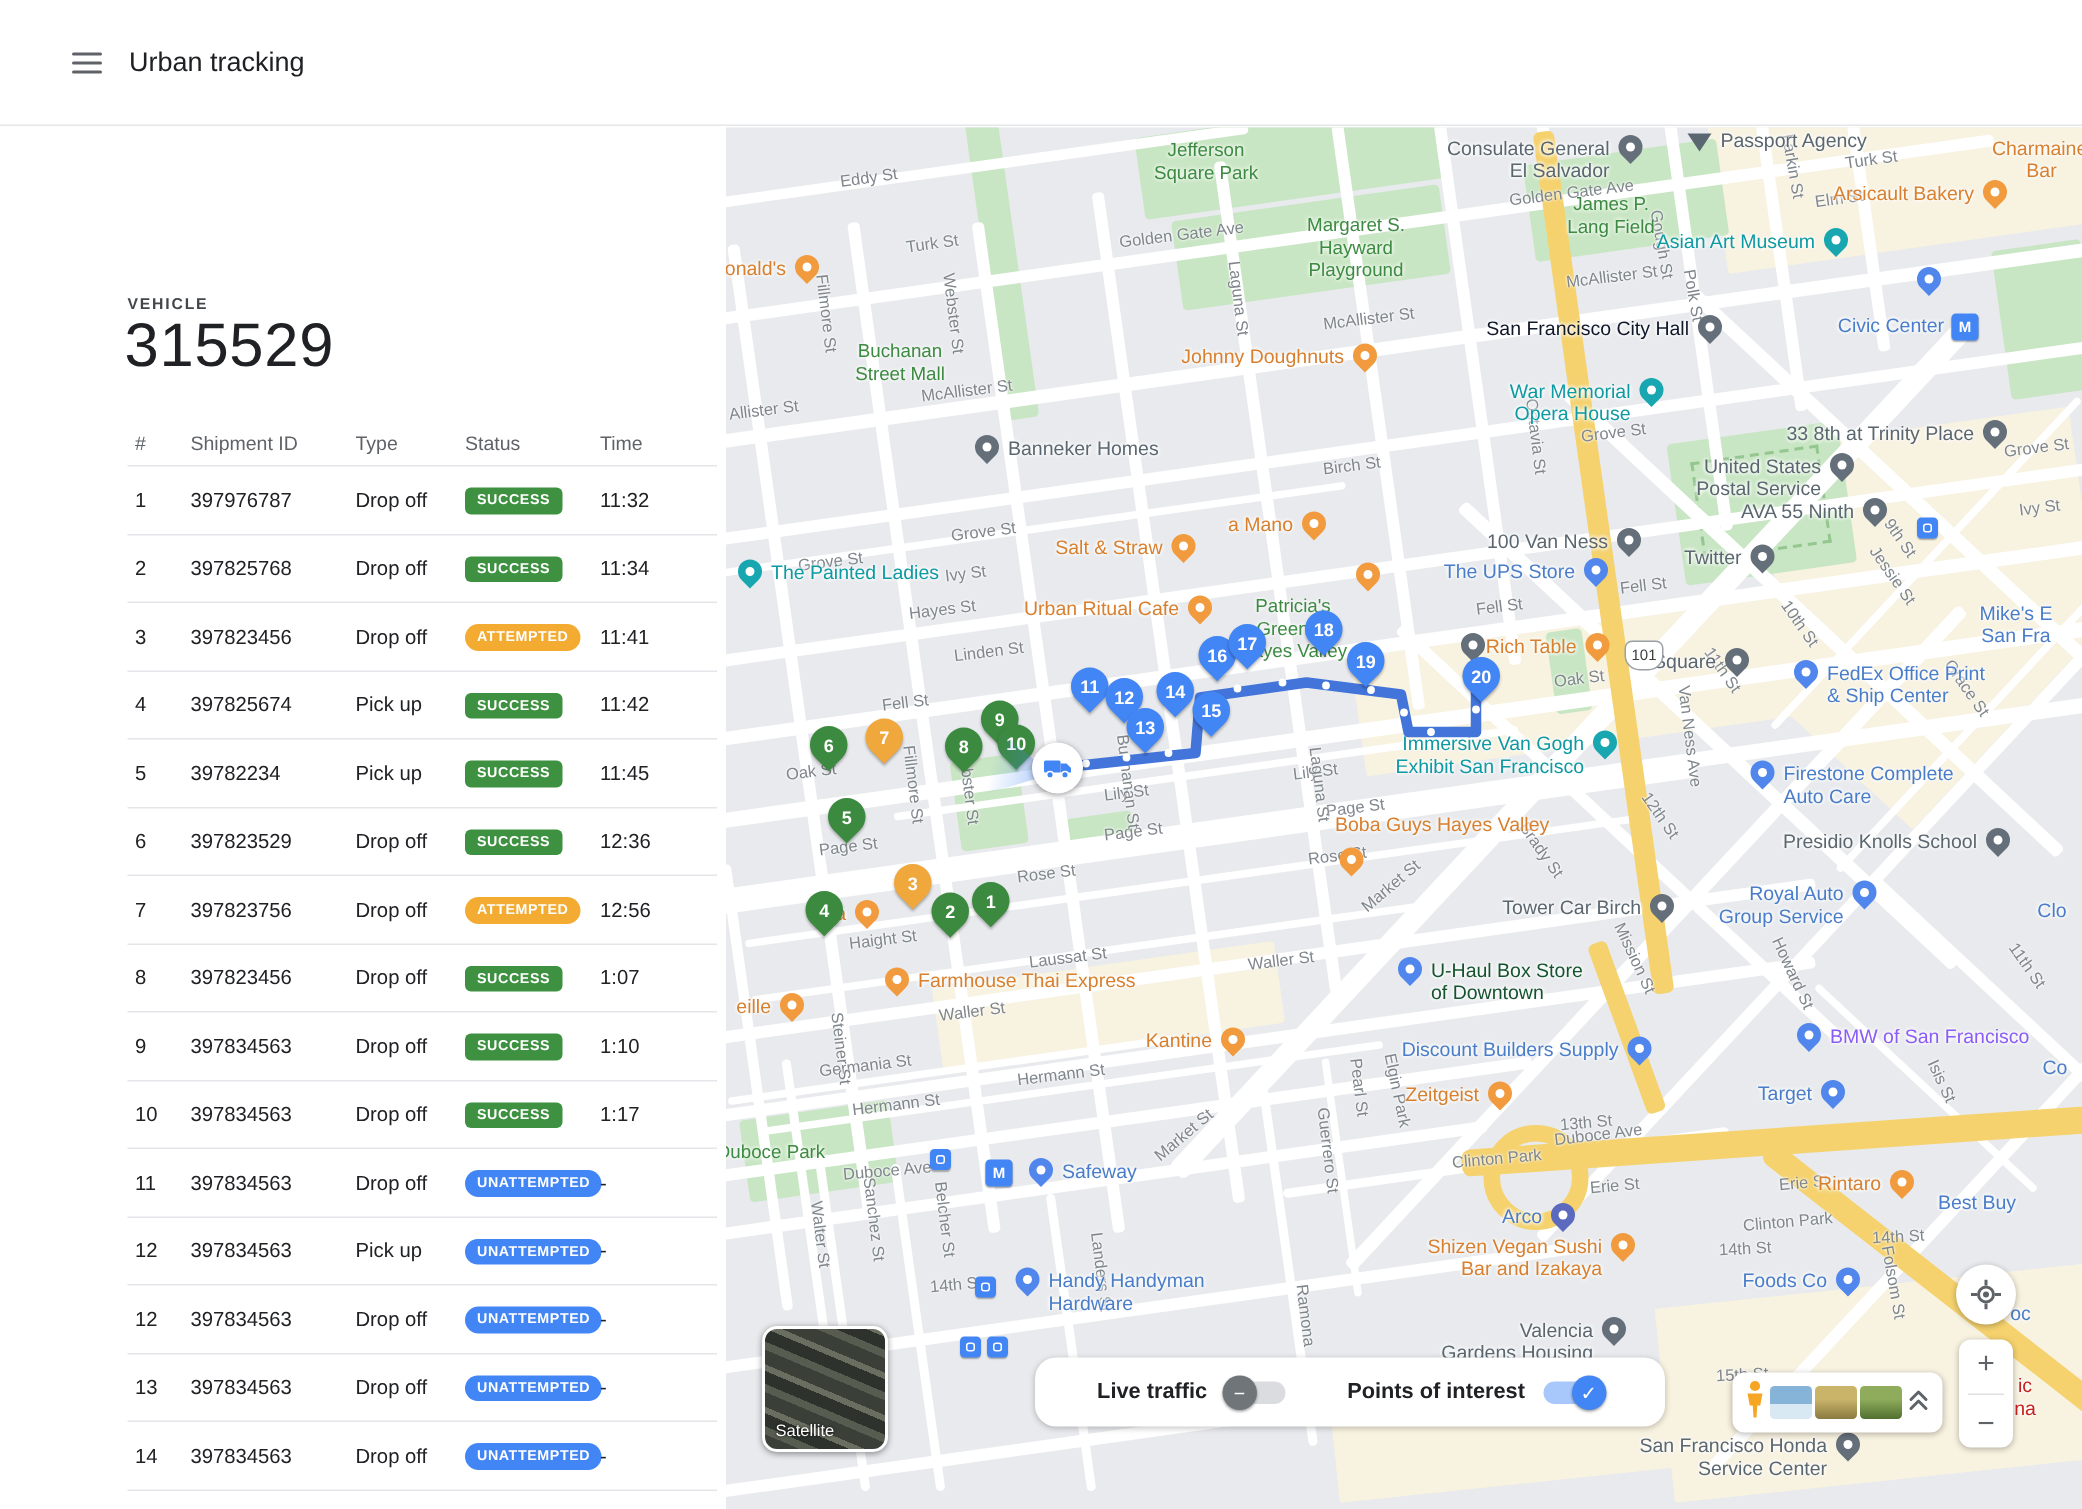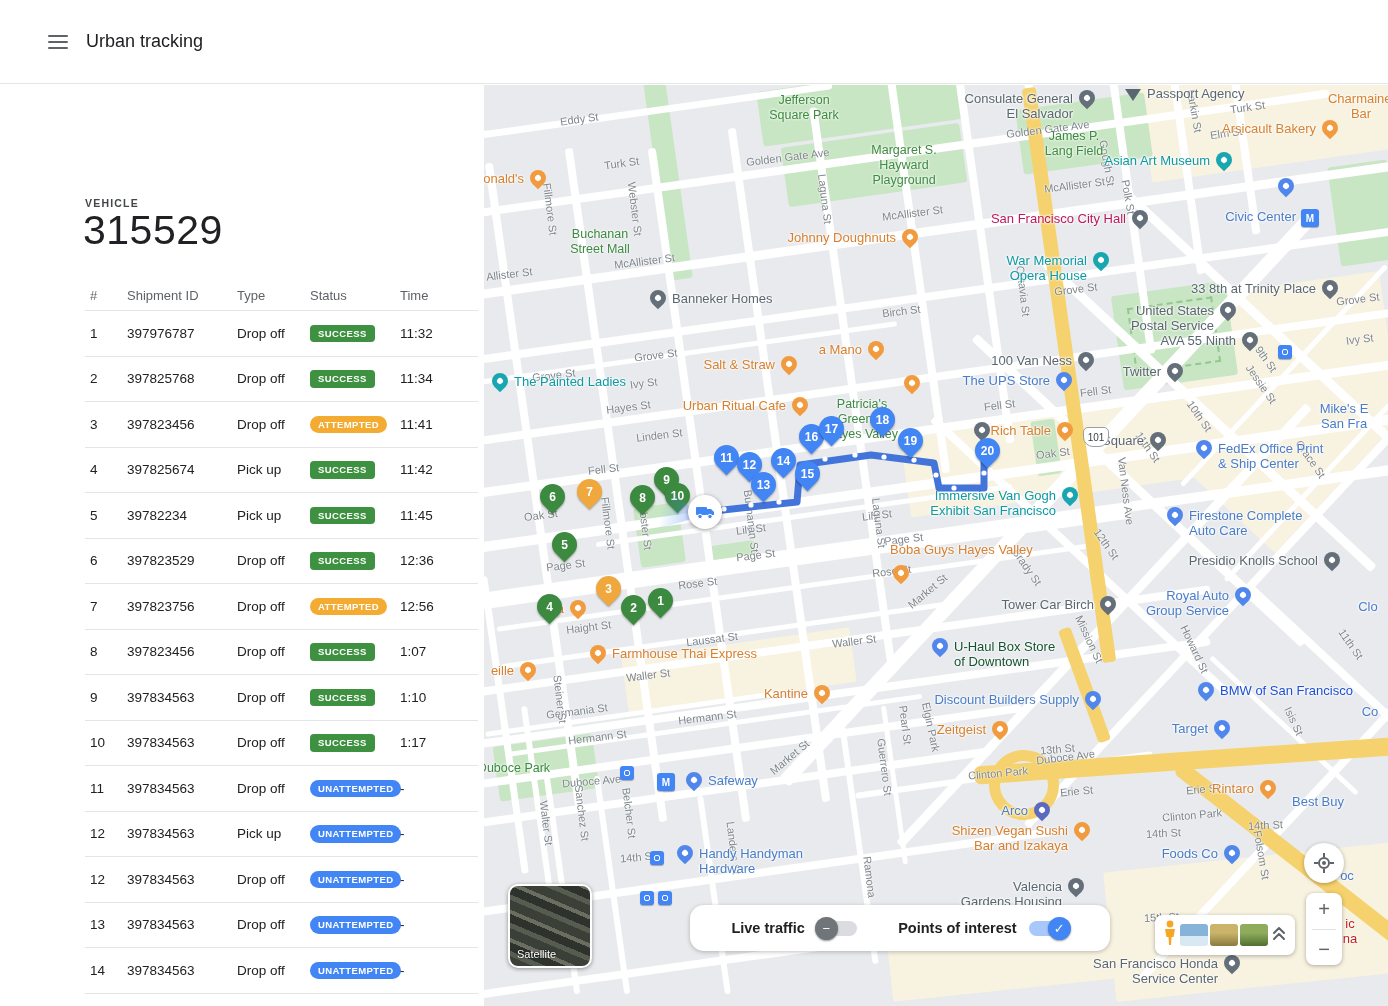--- a/index.html
+++ b/index.html
@@ -583,21 +583,21 @@
       <div class="poi" style="left: 338px; top: 610px; z-index: 7;">
         <span class="ppin" style="background: rgb(241, 155, 62); left: -8px; top: -10px;">
           <i></i>
         </span>
         <div class="poi-lbl" style="color: rgb(216, 128, 47); right: 14px; top: -8px; text-align: left;">Kantine</div>
       </div>
       <div class="poi" style="left: 722px; top: 607px; z-index: 7;">
         <span class="ppin" style="background: rgb(81, 135, 236); left: -8px; top: -10px;">
           <i></i>
         </span>
-        <div class="poi-lbl" style="color: #1d4ed8; left: 14px; top: -8px;">BMW of San Francisco</div>
+        <div class="poi-lbl" style="color: #8b5cf6; left: 14px; top: -8px;">BMW of San Francisco</div>
       </div>
       <div class="poi" style="left: 738px; top: 645px; z-index: 7;">
         <span class="ppin" style="background: rgb(81, 135, 236); left: -8px; top: -10px;">
           <i></i>
         </span>
         <div class="poi-lbl" style="color: rgb(74, 125, 201); right: 14px; top: -8px; text-align: right;">Target</div>
       </div>
       <div class="poi" style="left: 210px; top: 697px; z-index: 7;">
         <span class="ppin" style="background: rgb(81, 135, 236); left: -8px; top: -10px;">
           <i></i>
@@ -671,21 +671,21 @@
         <span class="ppin" style="background: rgb(24, 167, 176); left: -8px; top: -10px;">
           <i></i>
         </span>
         <div class="poi-lbl" style="color: rgb(13, 154, 163); right: 14px; top: -8px; text-align: right;">War Memorial
 Opera House</div>
       </div>
       <div class="poi" style="left: 656px; top: 135px; z-index: 7;">
         <span class="ppin" style="background: rgb(100, 111, 122); left: -8px; top: -10px;">
           <i></i>
         </span>
-        <div class="poi-lbl" style="color: #be185d; right: 14px; top: -8px; text-align: right;">San Francisco City Hall</div>
+        <div class="poi-lbl" style="color: #0f172a; right: 14px; top: -8px; text-align: right;">San Francisco City Hall</div>
       </div>
       <div class="poi" style="left: 740px; top: 77px; z-index: 7;">
         <span class="ppin" style="background: rgb(24, 167, 176); left: -8px; top: -10px;">
           <i></i>
         </span>
         <div class="poi-lbl" style="color: rgb(13, 154, 163); right: 14px; top: -8px; text-align: right;">Asian Art Museum</div>
       </div>
       <div class="poi" style="left: 603px; top: 15px; z-index: 7;">
         <span class="ppin" style="background: rgb(100, 111, 122); left: -8px; top: -10px;">
           <i></i>

